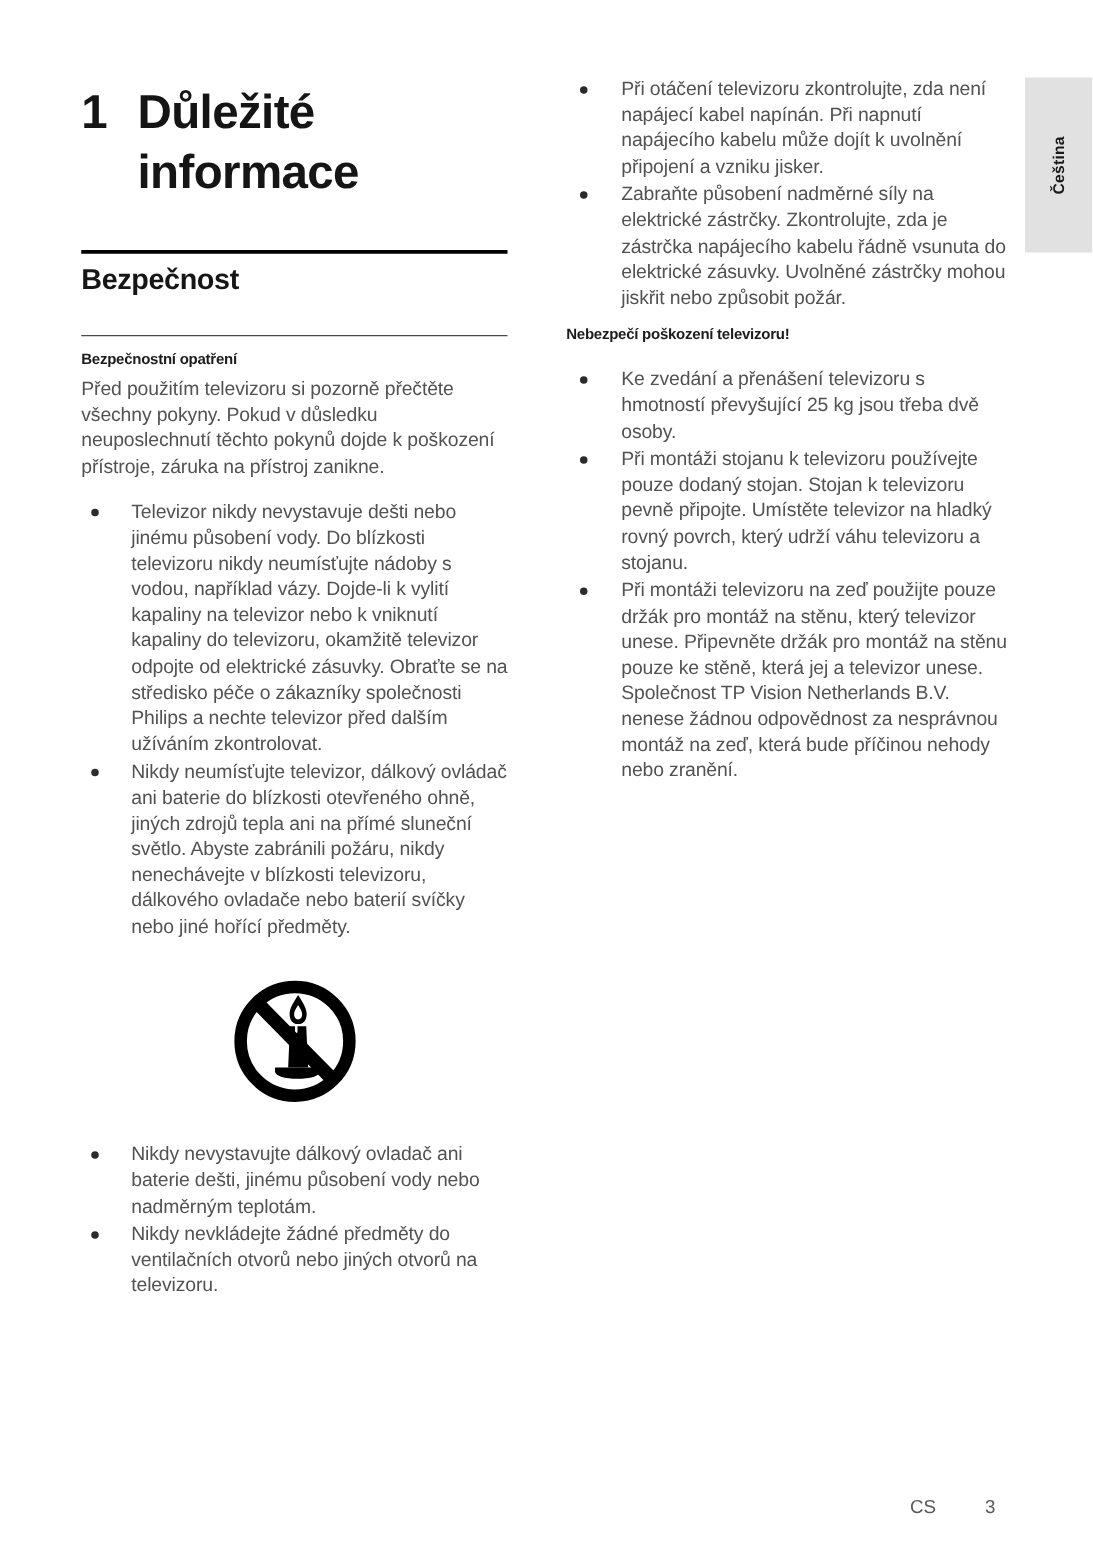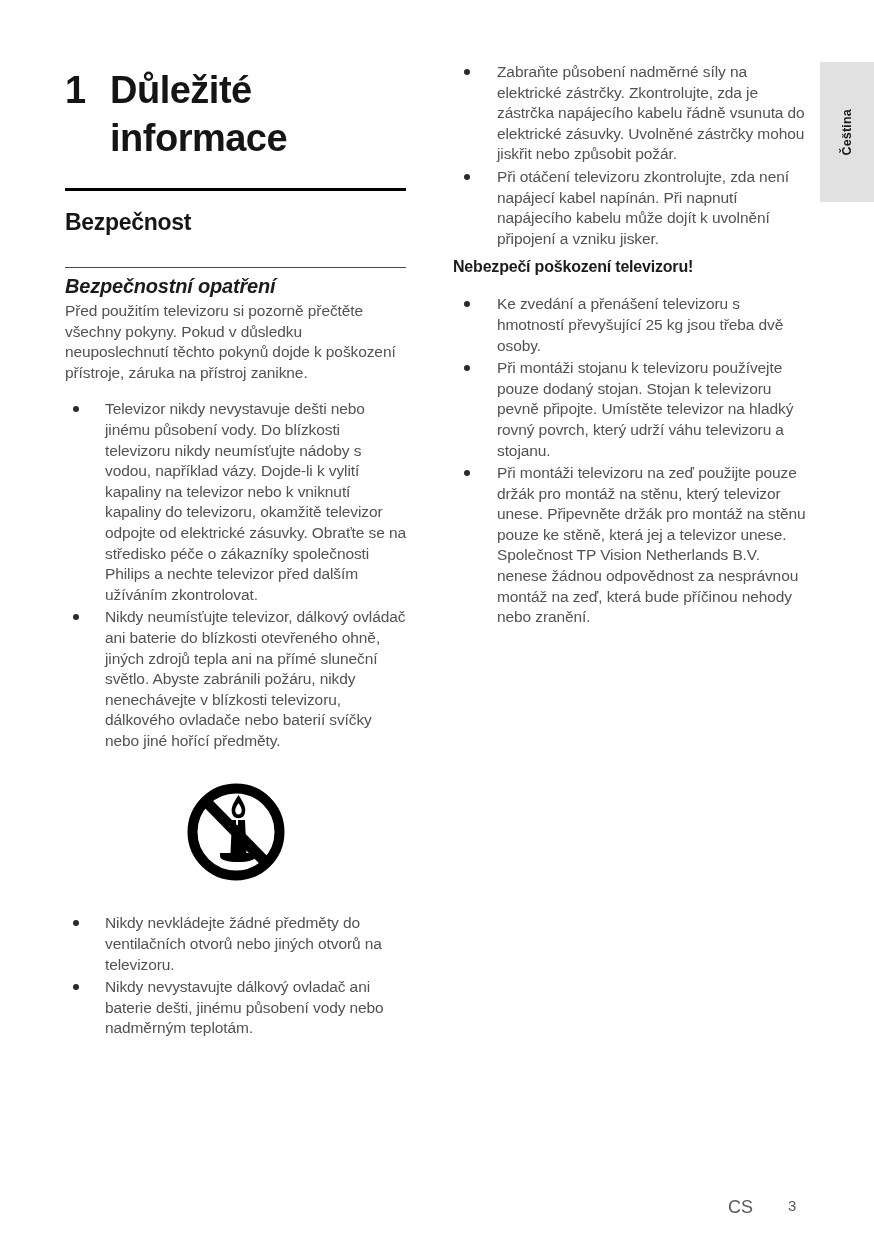--- a/index.html
+++ b/index.html
@@ -19,47 +19,47 @@
   .doc-title {
     display:flex;
     font-size:38px; line-height:48px; font-weight:600;
     letter-spacing:-0.5px; color:#151515;
   }
   .doc-title .num { width:45px; flex:0 0 45px; }
   .doc-title .txt { width:245px; }
 
   
   .section-head {
-    margin-top:26px;
+    margin-top:38px;
     border-top:3px solid #000;
-    padding-top:16px;
+    padding-top:5px;
   }
   .section-head h2 {
     font-size:23px; line-height:30px; font-weight:600;
     color:#161616; letter-spacing:-0.3px;
   }
   .subsection-head {
     margin-top:30px;
     border-top:1px solid #4a4a4a;
     padding-top:6px;
   }
   .subsection-head h3 {
-    font-size:20px; line-height:24px; font-weight:700;
-    color:#1c1c1c; letter-spacing:-0.2px;font-style:italic;
+    font-size:12px; line-height:24px; font-weight:700;
+    color:#1c1c1c; letter-spacing:-0.2px;
   }
 
   
   .body-text {
     font-size:15.5px; line-height:20.6px; color:#525252;
     letter-spacing:-0.1px;
   }
   p.intro { margin-top:3px; }
   .inline-head {
     margin-top:7px;
-    font-size:16px; line-height:22px; font-weight:700;
+    font-size:12px; line-height:22px; font-weight:700;
     color:#1c1c1c; letter-spacing:-0.2px;
   }
   ul.bullets { list-style:none; margin-top:16px; }
   ul.bullets li {
     position:relative;
     padding-left:40px;
     margin-bottom:2px;
   }
   .col-right ul.bullets li { padding-left:44px; }
   ul.bullets li::before {
@@ -85,21 +85,21 @@
     display:flex; align-items:center; justify-content:center;
   }
   .lang-tab span {
     writing-mode:vertical-rl;
     transform:rotate(180deg);
     font-size:12.5px; font-weight:700; color:#1a1a1a;
     letter-spacing:0.2px;
   }
 
   
-  .footer-lang { position:absolute; left:728px; top:1197px; font-size:18px; color:#5a5a5a; }
+  .footer-lang { position:absolute; left:728px; top:1197px; font-size:15px; color:#5a5a5a; }
   .footer-page { position:absolute; left:788px; top:1197px; font-size:15px; color:#5a5a5a; }
 </style>
 </head>
 <body>
 
 <div class="page">
 
   <div class="col-left">
 
     <div class="doc-title">
@@ -134,32 +134,32 @@
 
         <path d="M34 72 L70 72 L70 75 C70 79 62 81 52 81 C42 81 34 79 34 75 Z" fill="#000"></path>
 
         <circle cx="50" cy="51" r="43.5" fill="none" stroke="#000" stroke-width="10"></circle>
         <line x1="20" y1="20.5" x2="80" y2="81.5" stroke="#000" stroke-width="11"></line>
       </svg>
     </div>
 
     <ul class="bullets body-text">
 
-    <li>Nikdy nevkládejte žádné předměty do ventilačních otvorů nebo jiných otvorů na televizoru.</li>
-        <li>Nikdy nevystavujte dálkový ovladač ani baterie dešti, jinému působení vody nebo nadměrným teplotám.</li>
+    <li>Nikdy nevystavujte dálkový ovladač ani baterie dešti, jinému působení vody nebo nadměrným teplotám.</li>
+        <li>Nikdy nevkládejte žádné předměty do ventilačních otvorů nebo jiných otvorů na televizoru.</li>
       </ul>
 
   </div>
 
   <div class="col-right">
 
     <ul class="bullets body-text" style="margin-top:0;">
 
-    <li>Zabraňte působení nadměrné síly na elektrické zástrčky. Zkontrolujte, zda je zástrčka napájecího kabelu řádně vsunuta do elektrické zásuvky. Uvolněné zástrčky mohou jiskřit nebo způsobit požár.</li>
-        <li>Při otáčení televizoru zkontrolujte, zda není napájecí kabel napínán. Při napnutí napájecího kabelu může dojít k uvolnění připojení a vzniku jisker.</li>
+    <li>Při otáčení televizoru zkontrolujte, zda není napájecí kabel napínán. Při napnutí napájecího kabelu může dojít k uvolnění připojení a vzniku jisker.</li>
+        <li>Zabraňte působení nadměrné síly na elektrické zástrčky. Zkontrolujte, zda je zástrčka napájecího kabelu řádně vsunuta do elektrické zásuvky. Uvolněné zástrčky mohou jiskřit nebo způsobit požár.</li>
       </ul>
 
     <div class="inline-head">Nebezpečí poškození televizoru!</div>
 
     <ul class="bullets body-text">
 
     <li>Ke zvedání a přenášení televizoru s hmotností převyšující 25 kg jsou třeba dvě osoby.</li>
         <li>Při montáži stojanu k televizoru používejte pouze dodaný stojan. Stojan k televizoru pevně připojte. Umístěte televizor na hladký rovný povrch, který udrží váhu televizoru a stojanu.</li>
         <li>Při montáži televizoru na zeď použijte pouze držák pro montáž na stěnu, který televizor unese. Připevněte držák pro montáž na stěnu pouze ke stěně, která jej a televizor unese. Společnost TP Vision Netherlands B.V. nenese žádnou odpovědnost za nesprávnou montáž na zeď, která bude příčinou nehody nebo zranění.</li>
       </ul>

